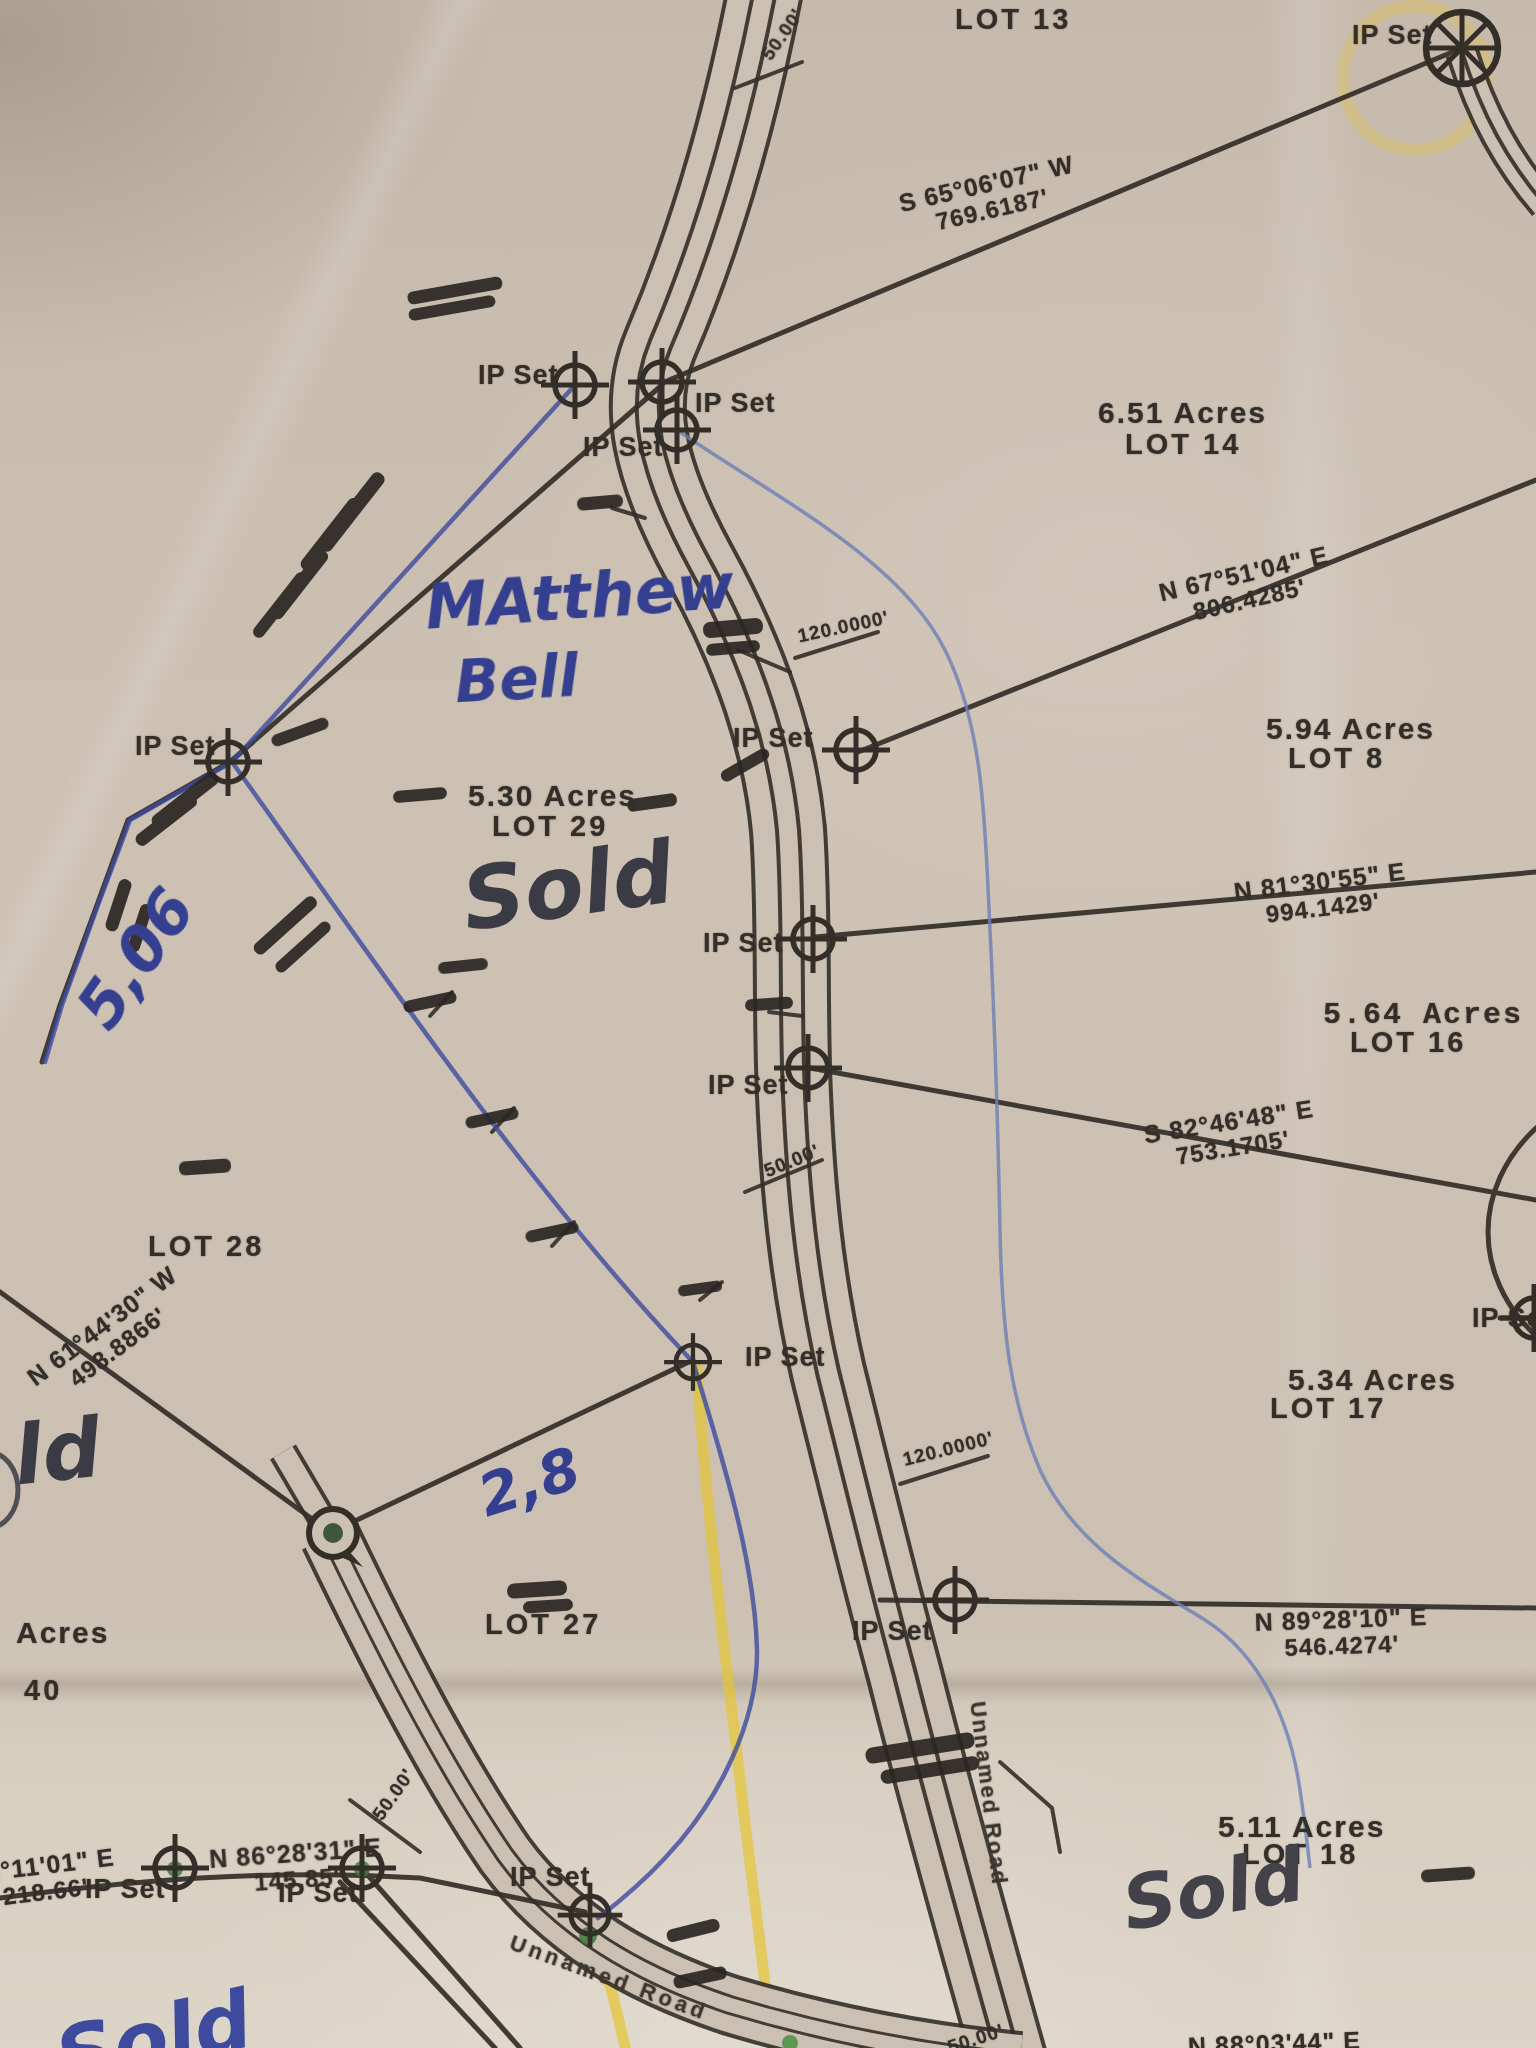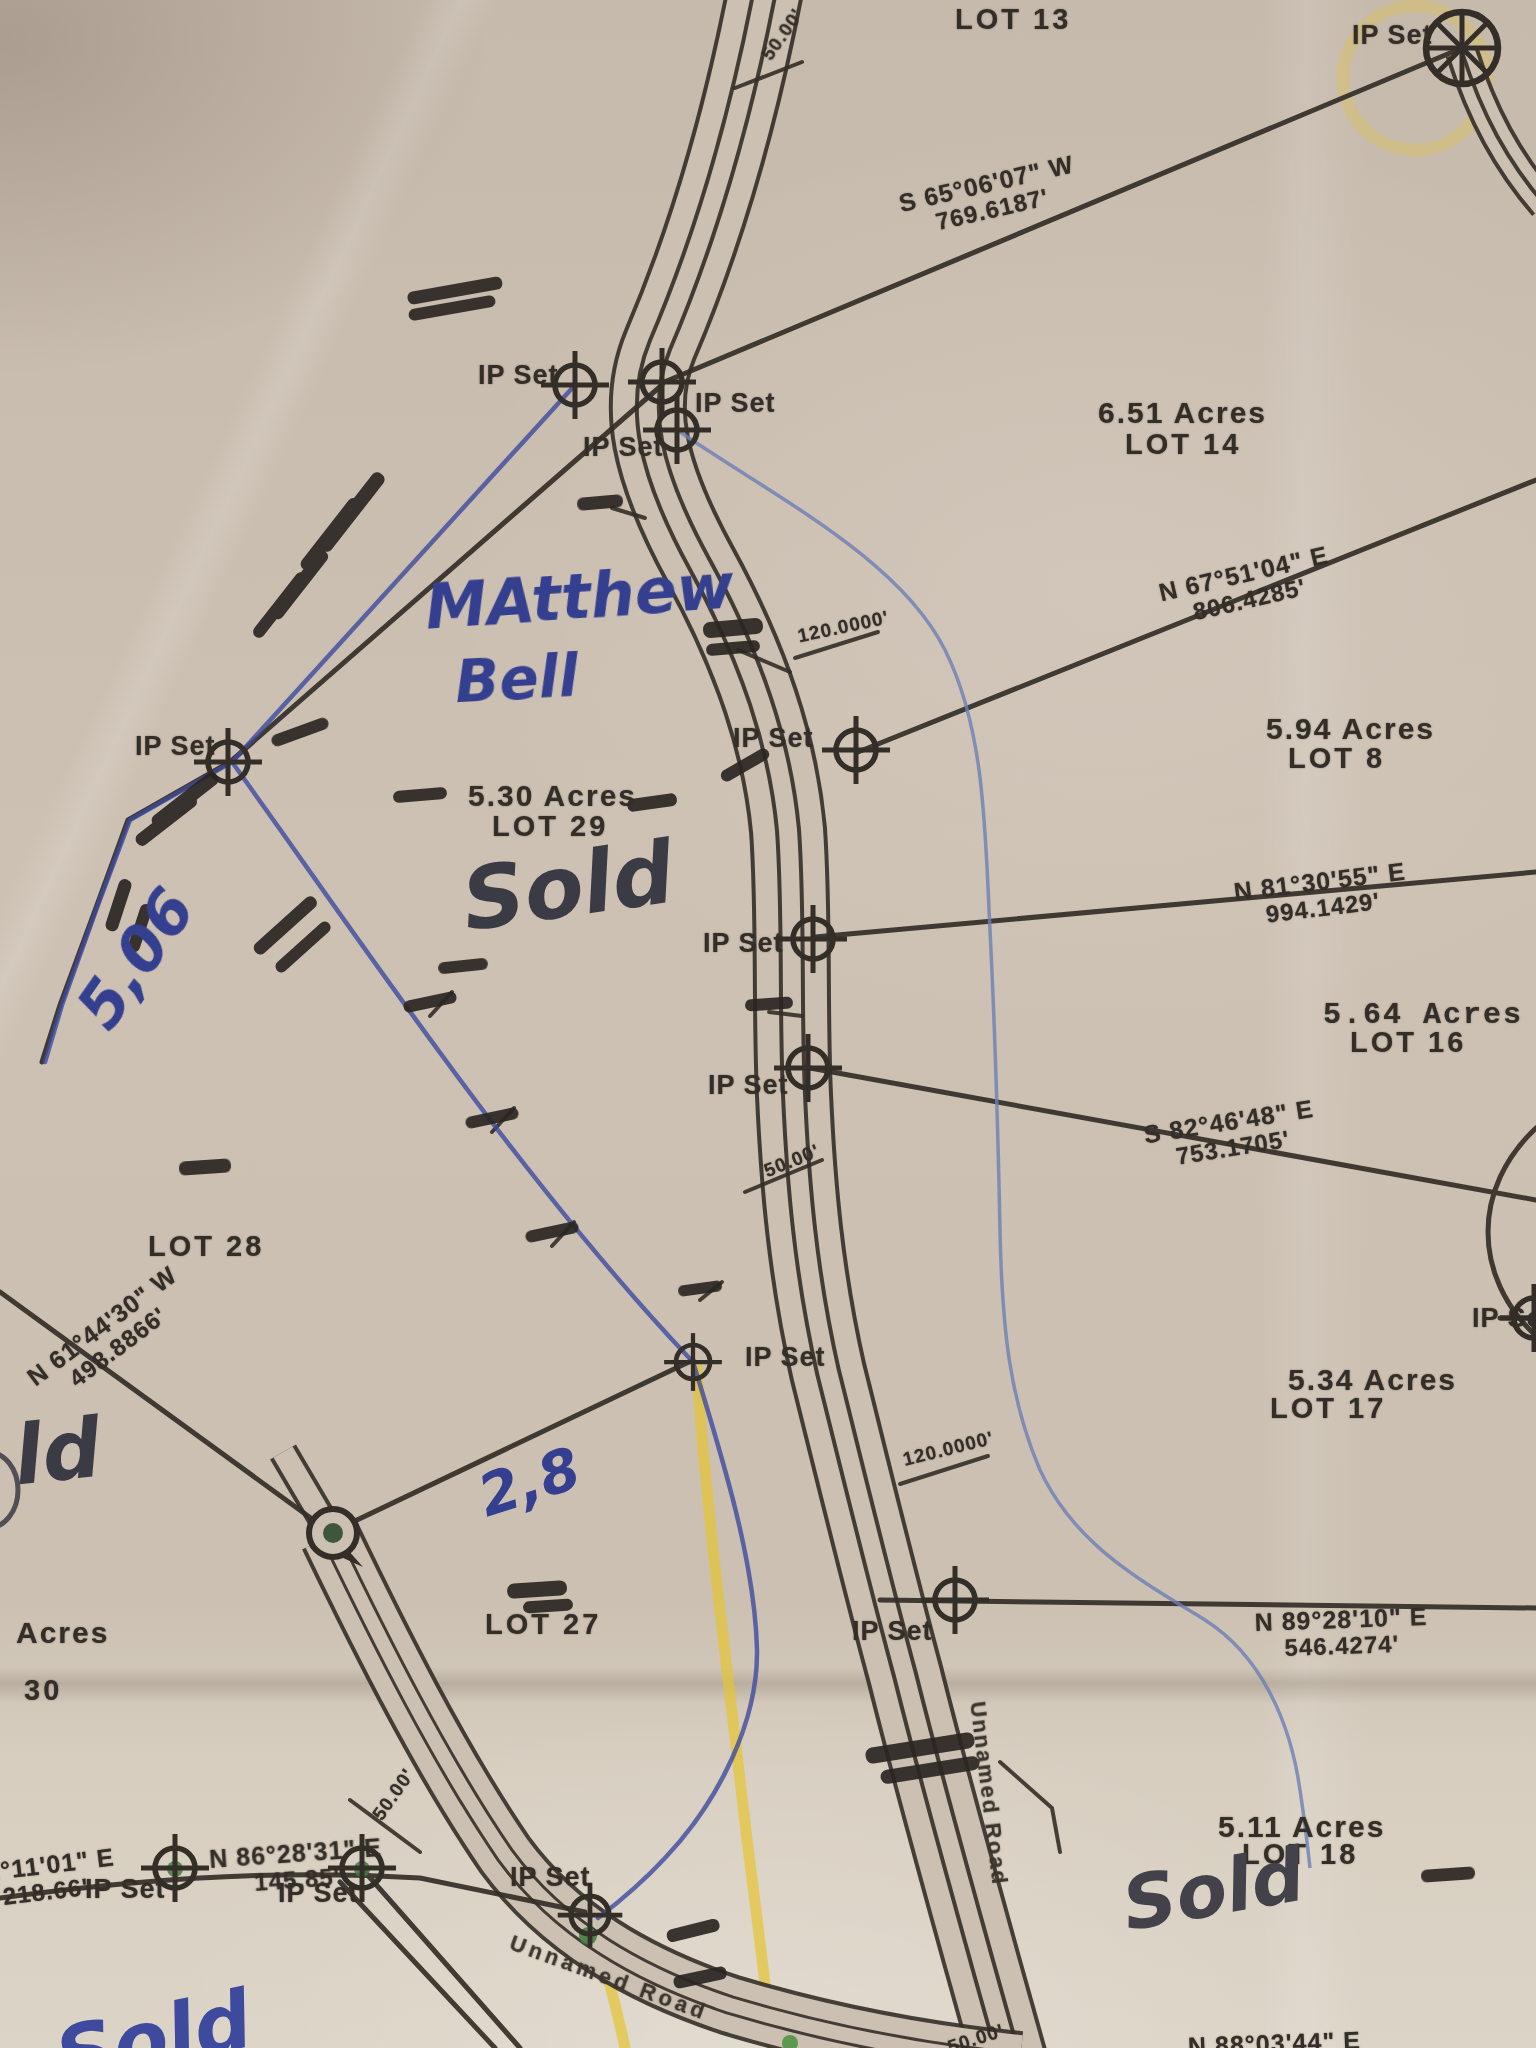--- a/index.html
+++ b/index.html
@@ -242,21 +242,21 @@
 <div class="abs prt ipset" style="left:745px;top:1342px;">IP Set</div>
 
 <div class="abs prt acres" style="left:1244px;top:1363px;margin-left:44px;">5.34 Acres</div>
 <div class="abs prt lotname" style="left:1270px;top:1392px;">LOT 17</div>
 
 <div class="abs prt ipset" style="left:1472px;top:1303px;">IP Set</div>
 
 <div class="abs prt dim" style="left:902px;top:1438px;transform:rotate(-14deg);">120.0000'</div>
 
 <div class="abs prt acres" style="left:16px;top:1616px;">Acres</div>
-<div class="abs prt lotname" style="left:24px;top:1674px;">30</div>
+<div class="abs prt lotname" style="left:24px;top:1674px;">40</div>
 
 <div class="abs prt lotname" style="left:485px;top:1608px;">LOT 27</div>
 
 <div class="abs prt ipset" style="left:852px;top:1616px;">IP Set</div>
 
 <div class="abs prt bearing" style="left:1255px;top:1606px;transform:rotate(-2deg);">
   <span>N 89°28'10" E</span>
   <span class="d2">546.4274'</span>
 </div>
 

